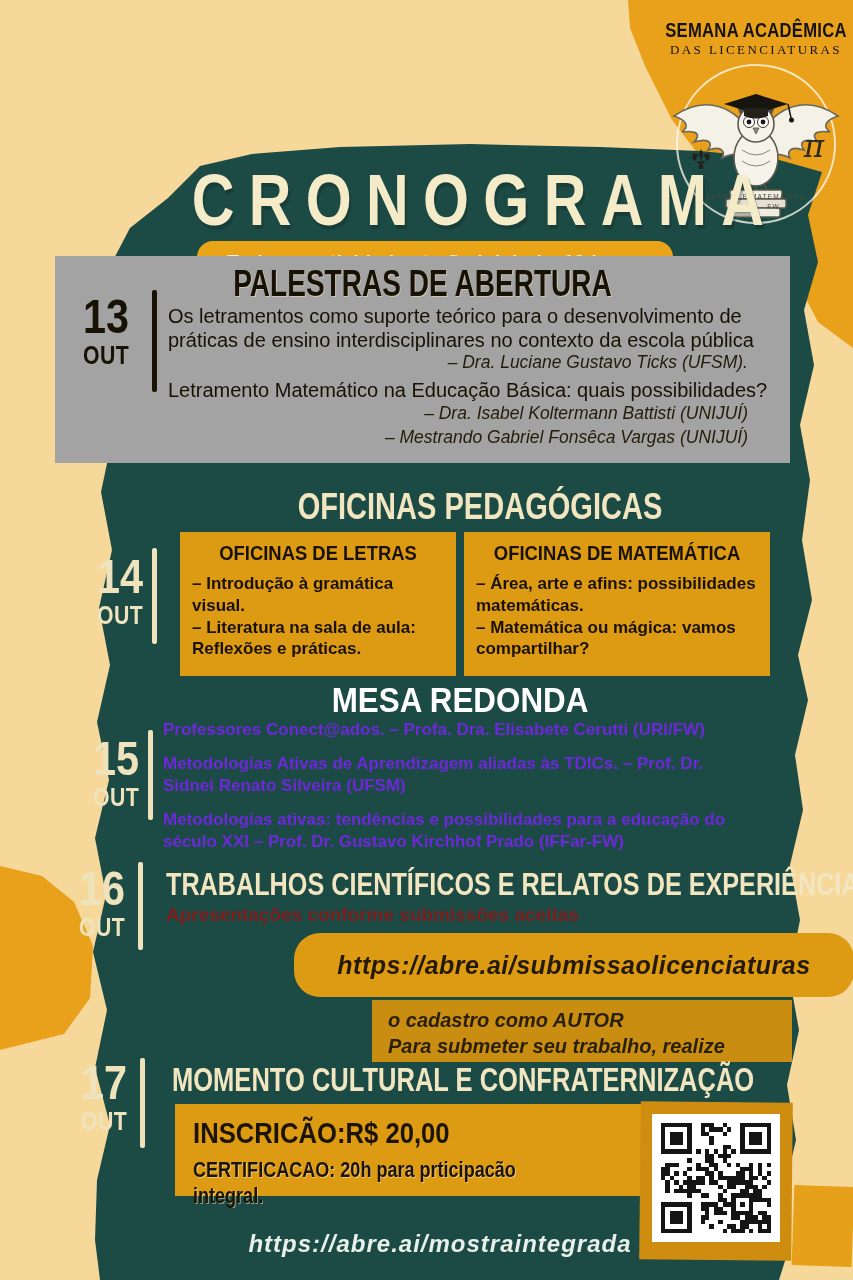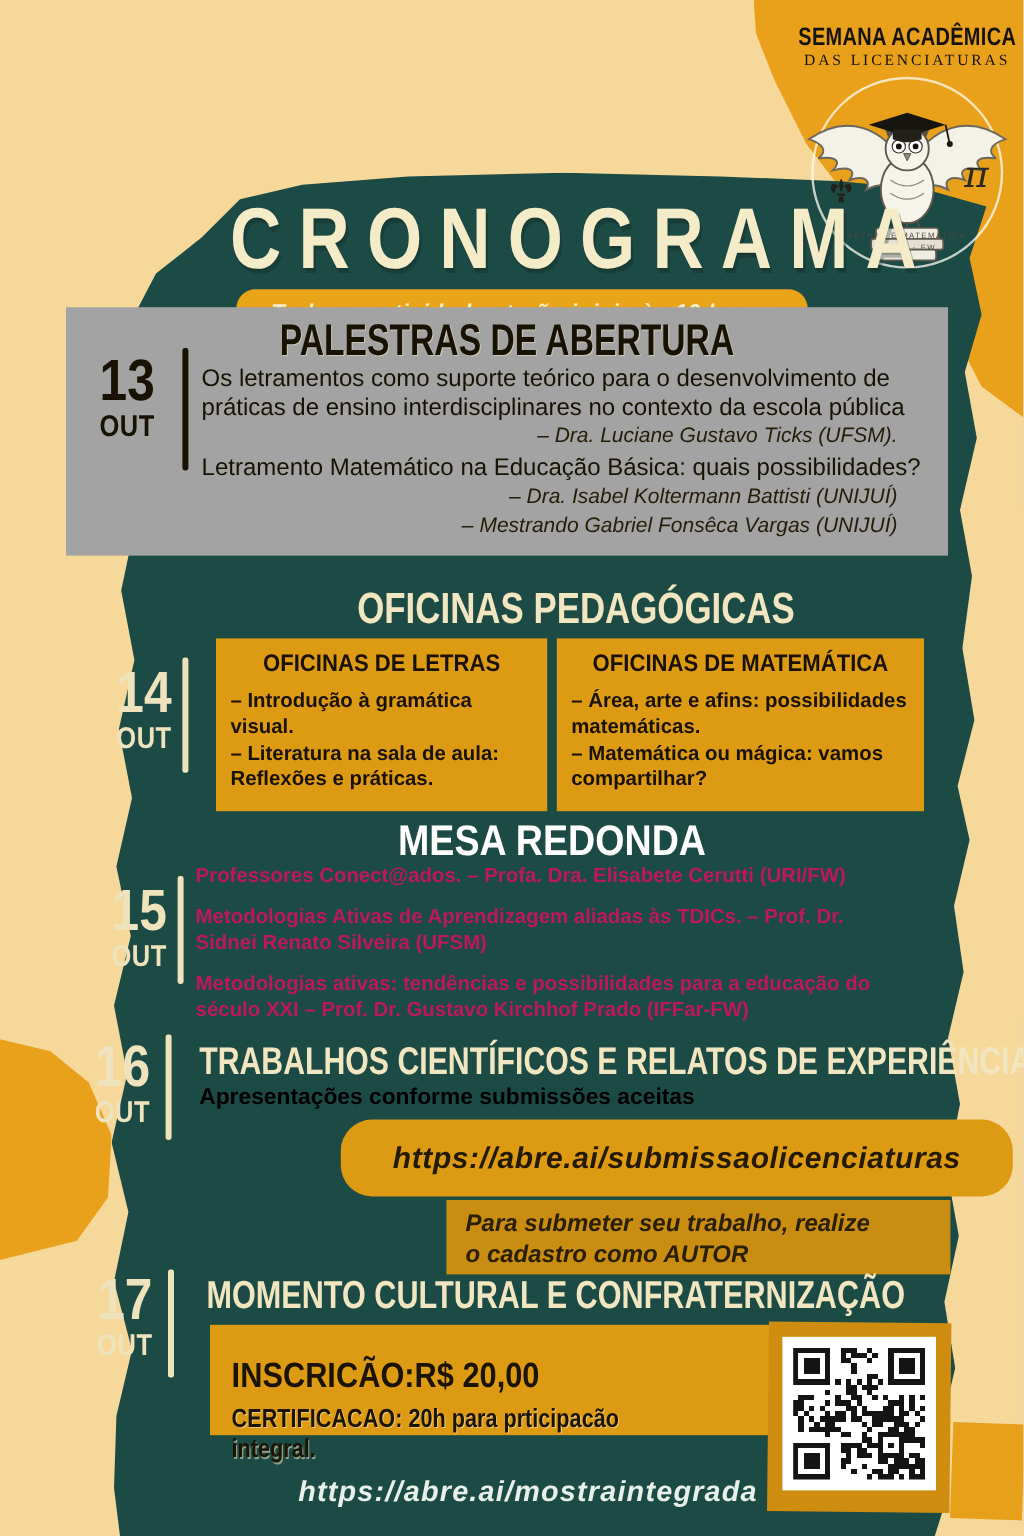--- a/index.html
+++ b/index.html
@@ -74,34 +74,34 @@
   .cream{color:#efe3bd;}
   .bar-ink{background:#171204;}
   .bar-cream{background:#efe3bd;}
   
   .sec-title{position:absolute;font-weight:bold;color:#f2e6c0;}
   
   .obox{position:absolute;top:532px;height:144px;background:#dd9a13;padding:10px 12px;box-sizing:border-box;color:#191204;}
   .obox-title{text-align:center;font-size:19px;font-weight:bold;margin-bottom:9px;transform:scale(.97,1.05);transform-origin:center top;}
   .obox-item{font-size:17px;font-weight:bold;line-height:1.28;}
   
-  .mesa-item{position:absolute;font-size:17px;font-weight:bold;color:#be185d;line-height:1.3;}
+  .mesa-item{position:absolute;font-size:17px;font-weight:bold;color:#6d28d9;line-height:1.3;}
   
   .url-banner{
-    position:absolute;left:284px;top:933px;width:560px;height:64px;background:#dd9a13;border-radius:26px;
+    position:absolute;left:294px;top:933px;width:560px;height:64px;background:#dd9a13;border-radius:26px;
     display:flex;align-items:center;justify-content:center;
     font-size:25px;font-weight:bold;font-style:italic;color:#241a02;letter-spacing:.5px;cursor:pointer;
   }
   .note-box{
     position:absolute;left:372px;top:1000px;width:420px;height:62px;background:#c98d11;
     padding:7px 16px;box-sizing:border-box;
     font-size:20px;font-style:italic;font-weight:bold;color:#2a2005;line-height:1.32;
   }
   
-  .insc-box{position:absolute;left:175px;top:1104px;width:478px;height:92px;background:#dd9a13;padding:26px 18px;box-sizing:border-box;color:#1c1403;}
+  .insc-box{position:absolute;left:175px;top:1104px;width:478px;height:92px;background:#dd9a13;padding:13px 18px;box-sizing:border-box;color:#1c1403;}
   .insc-line1{font-size:27px;font-weight:bold;transform:scale(.95,1.08);transform-origin:left top;}
   .insc-line2{font-size:20.5px;font-weight:bold;margin-top:9px;transform:scale(.88,1.06);transform-origin:left top;
     text-shadow:1px 1px 0 rgba(255,246,214,.5);}
   
   .qr-back{position:absolute;left:640px;top:1102px;width:152px;height:158px;background:#cf8d10;transform:rotate(.6deg);}
   .qr-white{position:absolute;left:652px;top:1114px;width:128px;height:128px;background:#fff;padding:9px;box-sizing:border-box;}
   .qr-cells{width:110px;height:110px;}
   
   .footer-url{
     position:absolute;left:200px;top:1230px;width:480px;text-align:center;
@@ -205,26 +205,26 @@
   <div class="date-bar bar-cream" style="left:148px;top:730px;height:90px"></div>
   <div class="mesa-item" style="left:163px;top:753px;width:575px">Metodologias Ativas de Aprendizagem aliadas às TDICs.  – Prof. Dr. Sidnei Renato Silveira (UFSM)</div>
   <div class="mesa-item" style="left:163px;top:809px;width:575px">Metodologias ativas: tendências e possibilidades para a educação do século XXI – Prof. Dr. Gustavo Kirchhof Prado (IFFar-FW)</div>
 
   <div class="date cream" style="left:60px;top:864px">
     <span class="d">16</span>
     <span class="m">OUT</span>
   </div>
   <div class="date-bar bar-cream" style="left:138px;top:862px;height:88px"></div>
   <div class="sec-title" style="left:166px;top:866px;width:640px;font-size:28px;transform:scale(.9,1.15);transform-origin:left top;white-space:nowrap">TRABALHOS CIENTÍFICOS E RELATOS DE EXPERIÊNCIA</div>
-  <div class="sec-title" style="left:166px;top:904px;width:560px;font-size:19px;color:#000000">Apresentações conforme submissões aceitas</div>
+  <div class="sec-title" style="left:166px;top:904px;width:560px;font-size:19px;color:#7f1d1d">Apresentações conforme submissões aceitas</div>
 
   <div class="url-banner">https://abre.ai/submissaolicenciaturas</div>
   <div class="note-box">
+    <div>o cadastro como AUTOR</div>
     <div>Para submeter seu trabalho, realize</div>
-    <div>o cadastro como AUTOR</div>
   </div>
 
   <div class="date cream" style="left:62px;top:1058px">
     <span class="d">17</span>
     <span class="m">OUT</span>
   </div>
   <div class="date-bar bar-cream" style="left:140px;top:1058px;height:90px"></div>
   <div class="sec-title" style="left:172px;top:1062px;width:620px;font-size:29px;transform:scale(.88,1.12);transform-origin:left top;white-space:nowrap">MOMENTO CULTURAL E CONFRATERNIZAÇÃO</div>
 
   <div class="insc-box">

